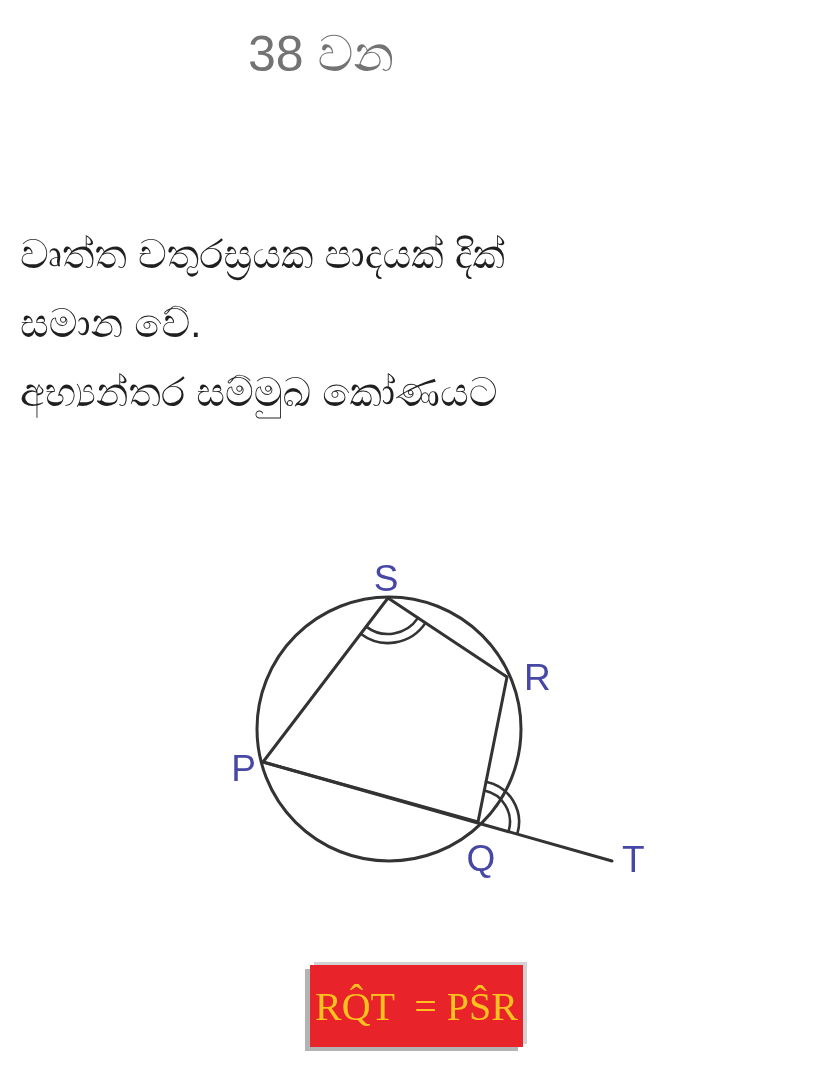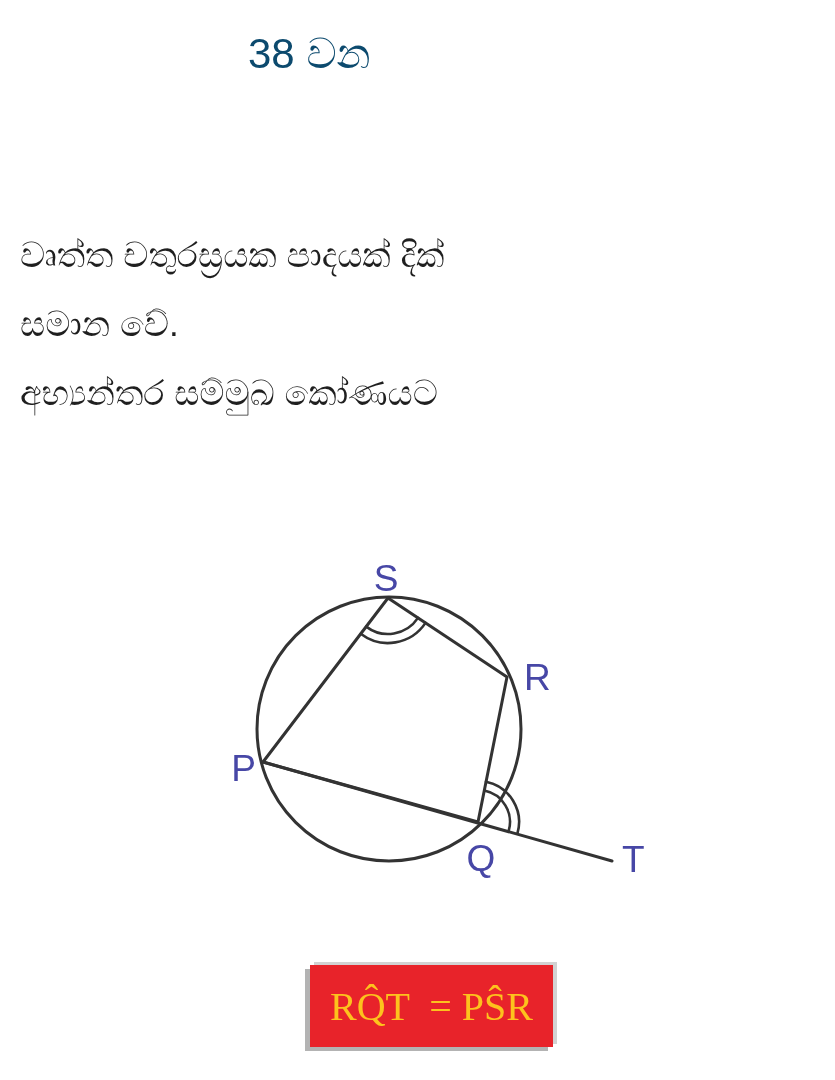--- a/index.html
+++ b/index.html
@@ -6,31 +6,31 @@
   .slide{
     position:relative;
     width:835px;height:1080px;
     background:#ffffff;
     overflow:hidden;
     font-family:"Liberation Sans", sans-serif;
   }
   .title{
     position:absolute;
     left:248px;top:14px;
-    color:#0c4a6e;
-    font-size:42px;
+    color:#737373;
+    font-size:50px;
     line-height:80px;
     font-weight:400;
     white-space:nowrap;
   }
   .statement{
     position:absolute;
     left:20px;top:220px;
     color:#1f1f1f;
-    font-size:35px;
+    font-size:40px;
     line-height:69px;
     font-weight:400;
   }
   .statement .line{white-space:nowrap;}
   .diagram-svg{
     position:absolute;left:0;top:0;
     width:835px;height:1080px;
   }
   .diagram-svg .stroke{
     fill:none;
@@ -47,21 +47,21 @@
   }
   .diagram-svg text{
     fill:#4747a6;
     font-family:"Liberation Sans", sans-serif;
     font-size:37px;
     font-weight:400;
   }
   .conclusion{
     position:absolute;
     left:310px;top:965px;
-    width:243px;height:82px;
+    width:213px;height:82px;
     background:#e8232a;
     box-shadow:-5px 4px 0 #b3b3b3, 4px -3px 0 #d2d2d2;
     display:flex;
     align-items:center;
     justify-content:center;
   }
   .conclusion .eq{
     color:#fdc21d;
     font-family:"Liberation Serif", serif;
     font-size:40px;

